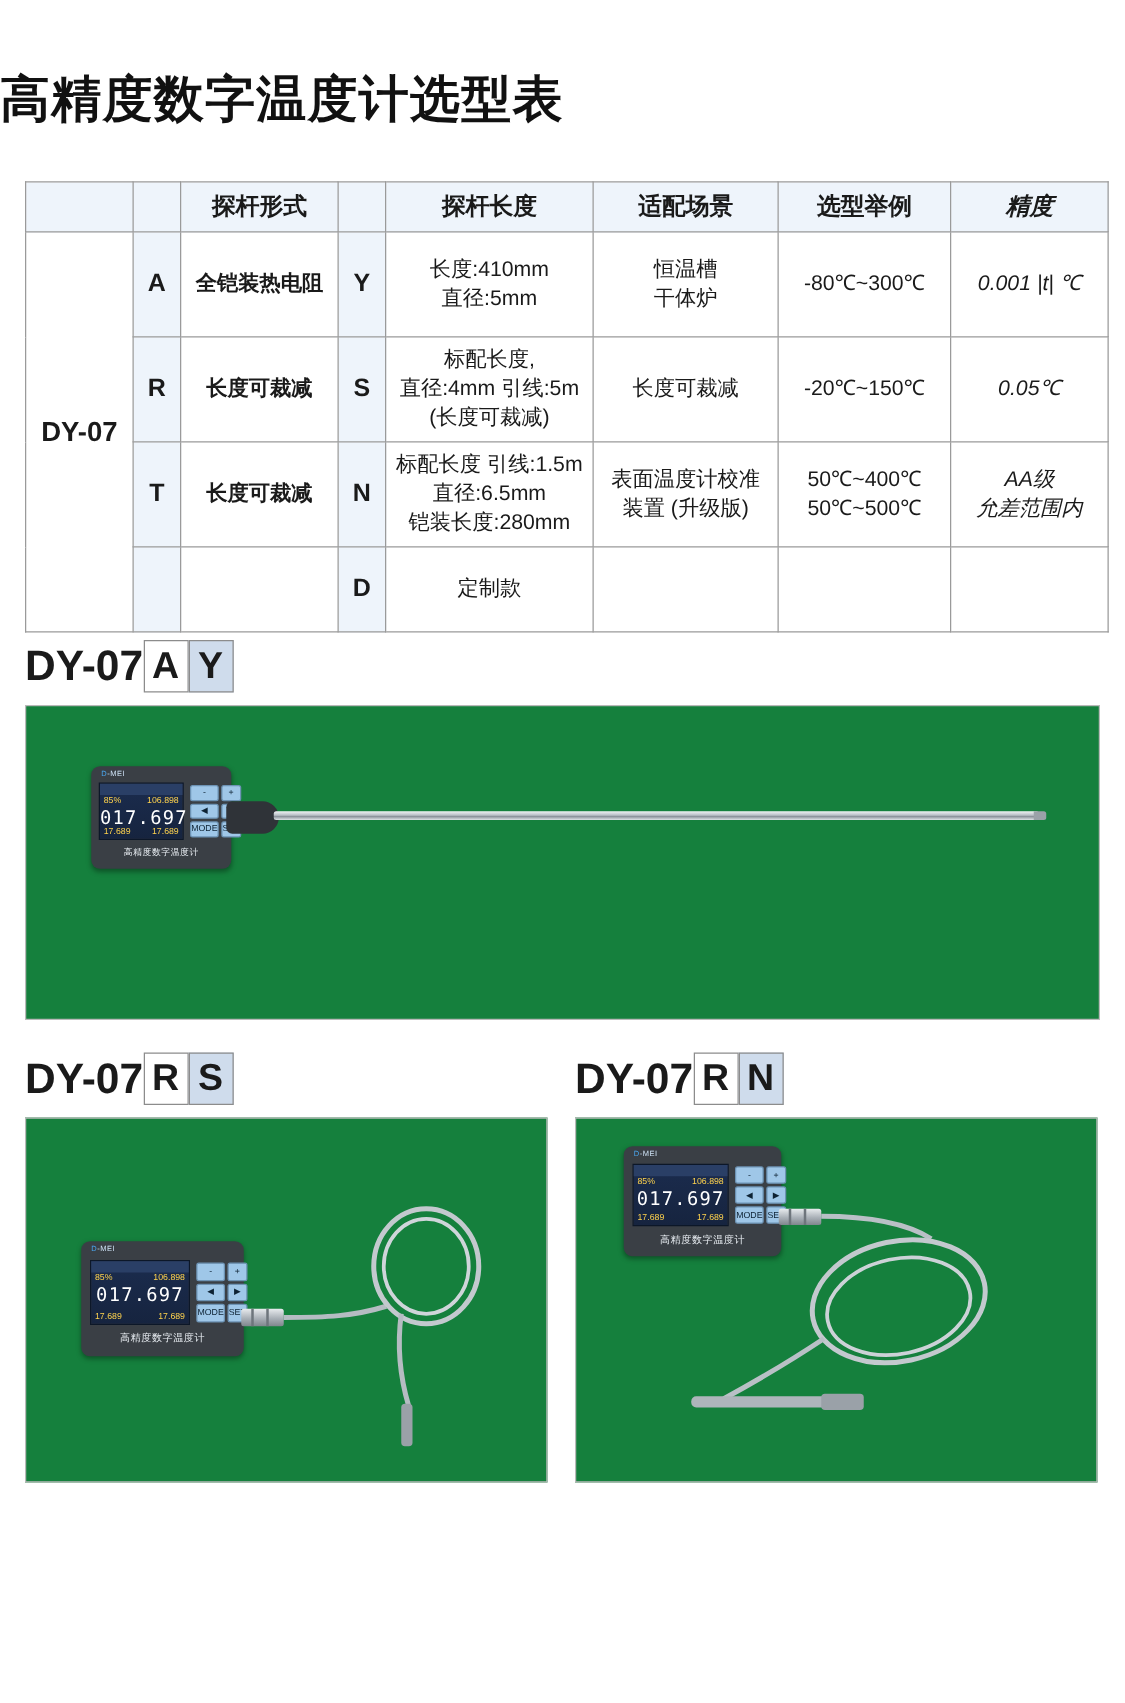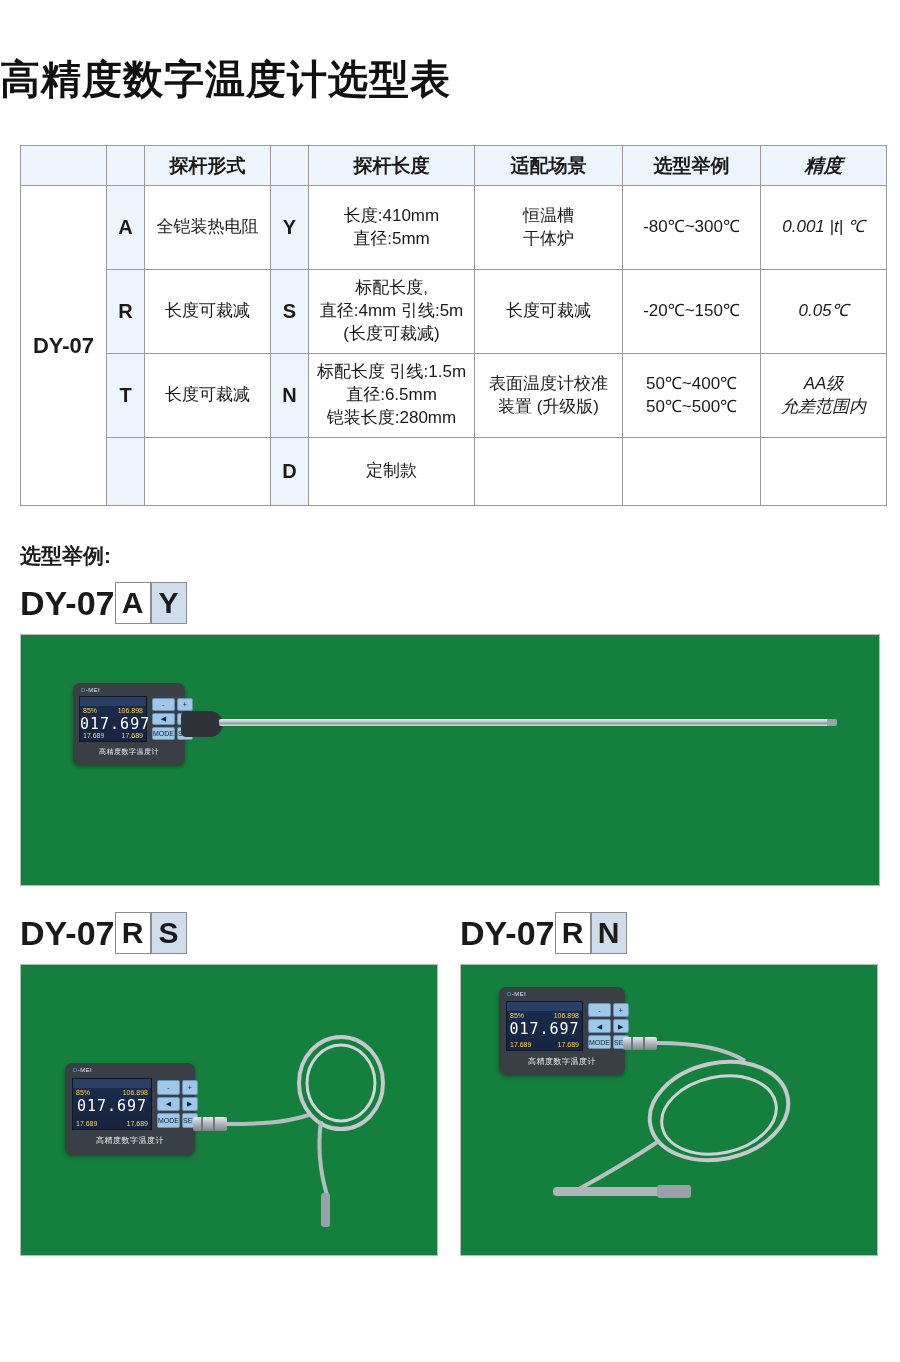--- a/index.html
+++ b/index.html
@@ -38,21 +38,21 @@
     line-height: 1.35;
   }
   table.sel thead th {
     background: #eef4fb;
     font-weight: bold;
     height: 40px;
     font-size: 19px;
   }
   .c-model { width: 86px; font-size: 22px; font-weight: bold; }
   .c-code  { width: 38px; font-size: 20px; font-weight: bold; background: #eef4fb; }
-  .c-form  { width: 126px; }
+  .c-form  { width: 126px; font-weight: bold; }
   .c-len   { width: 166px; }
   .c-scene { width: 148px; }
   .c-range { width: 138px; }
   .c-acc   { width: 126px; font-style: italic; }
   .blank-head { background: #eef4fb; }
   .row-a td { height: 84px; }
   .row-r td { height: 84px; margin-left: 12px; }
   .row-t td { height: 84px; }
   .row-d td { height: 68px; }
 
@@ -205,21 +205,20 @@
           <td class="c-code">D</td>
           <td class="c-len ml">定制款</td>
           <td class="c-scene ml"></td>
           <td class="c-range ml"></td>
           <td class="c-acc ml"></td>
         </tr>
       </tbody>
     </table>
   </div>
 
-  <div class="sect-label">选型举例:</div>
 
   <div class="model-line">
     <span class="base">DY-07</span>
     <span class="code-box">A</span>
     <span class="code-box shade">Y</span>
   </div>
 
   <div class="photo-box box-ay">
 
     <div class="meter" style="left:52px; top:48px; width:112px; height:82px;">

